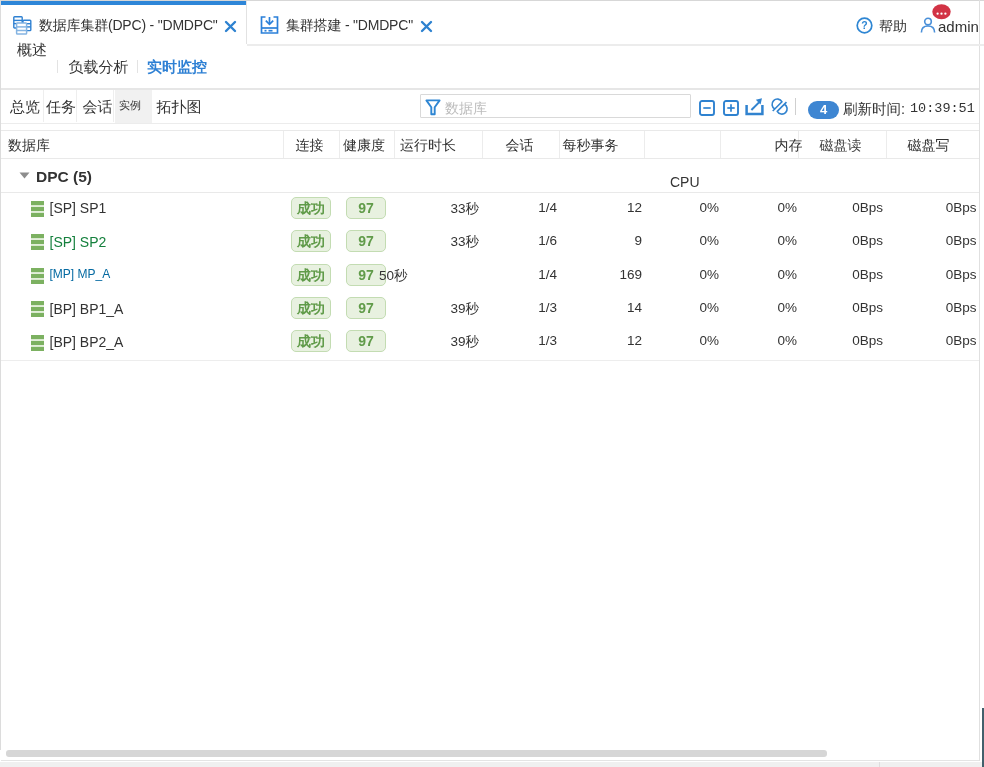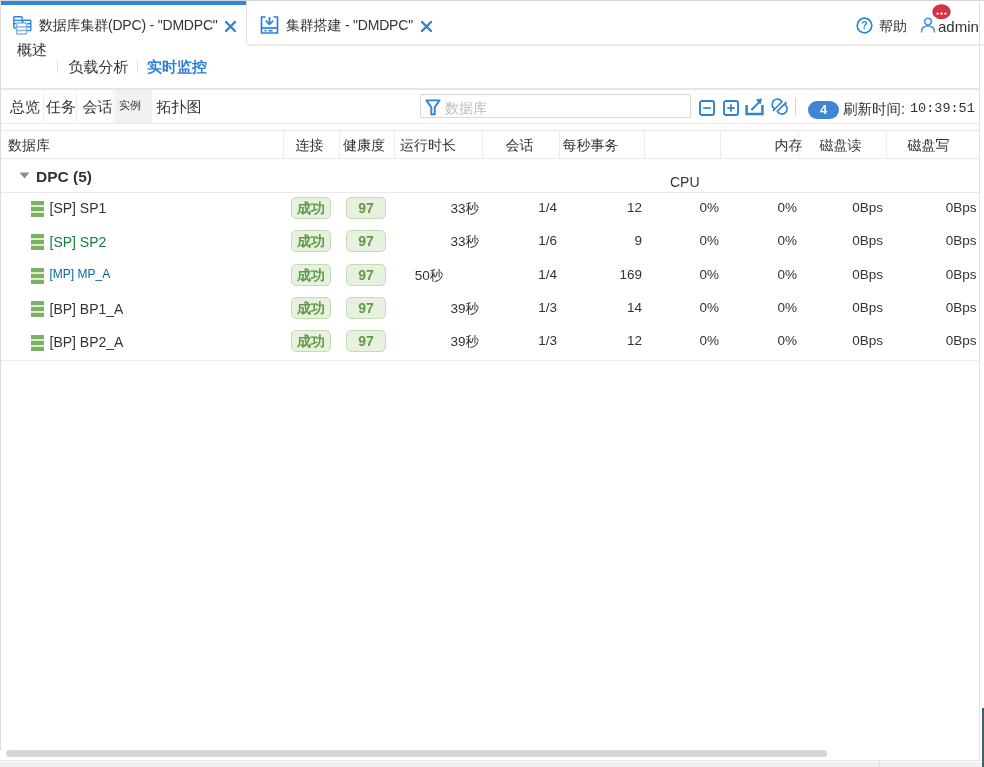--- a/index.html
+++ b/index.html
@@ -204,21 +204,21 @@
   <svg class="abs" style="left:30.5px;top:267.7px;" width="13" height="16" viewBox="0 0 13 16">
     <rect x="0" y="0" width="13" height="4.4" fill="#7cb161"></rect>
     <rect x="0" y="5.8" width="13" height="4.4" fill="#7cb161"></rect>
     <rect x="0" y="11.6" width="13" height="4.4" fill="#7cb161"></rect>
     <rect x="0" y="4.4" width="13" height="1.4" fill="#e2eed8"></rect>
     <rect x="0" y="10.2" width="13" height="1.4" fill="#e2eed8"></rect>
   </svg>
   <div class="abs" style="left:49.5px;top:267.09999999999997px;font-size:12px;color:#0369a1;">[MP] MP_A</div>
   <div class="abs" style="left:291px;top:263.59999999999997px;width:38px;height:20px;background:#e8f1e0;border:1px solid #c3dcb2;border-radius:5px;color:#609b49;font-size:14px;font-weight:bold;text-align:center;line-height:20px;">成功</div>
   <div class="abs" style="left:346px;top:263.59999999999997px;width:38px;height:20px;background:#e8f1e0;border:1px solid #c3dcb2;border-radius:5px;color:#609b49;font-size:14px;font-weight:bold;text-align:center;line-height:20px;">97</div>
-  <div class="abs" style="left:379px;top:266.59999999999997px;width:100px;font-size:13.5px;color:#333;text-align:center;">50秒</div>
+  <div class="abs" style="left:379px;top:266.59999999999997px;width:100px;font-size:13.5px;color:#333;text-align:left;">50秒</div>
   <div class="abs" style="left:457px;top:266.59999999999997px;width:100px;font-size:13.5px;color:#333;text-align:right;">1/4</div>
   <div class="abs" style="left:542px;top:266.59999999999997px;width:100px;font-size:13.5px;color:#333;text-align:right;">169</div>
   <div class="abs" style="left:619px;top:266.59999999999997px;width:100px;font-size:13.5px;color:#333;text-align:right;">0%</div>
   <div class="abs" style="left:697px;top:266.59999999999997px;width:100px;font-size:13.5px;color:#333;text-align:right;">0%</div>
   <div class="abs" style="left:783px;top:266.59999999999997px;width:100px;font-size:13.5px;color:#333;text-align:right;">0Bps</div>
   <div class="abs" style="left:876.6px;top:266.59999999999997px;width:100px;font-size:13.5px;color:#333;text-align:right;">0Bps</div>
   <svg class="abs" style="left:30.5px;top:301.09999999999997px;" width="13" height="16" viewBox="0 0 13 16">
     <rect x="0" y="0" width="13" height="4.4" fill="#7cb161"></rect>
     <rect x="0" y="5.8" width="13" height="4.4" fill="#7cb161"></rect>
     <rect x="0" y="11.6" width="13" height="4.4" fill="#7cb161"></rect>

